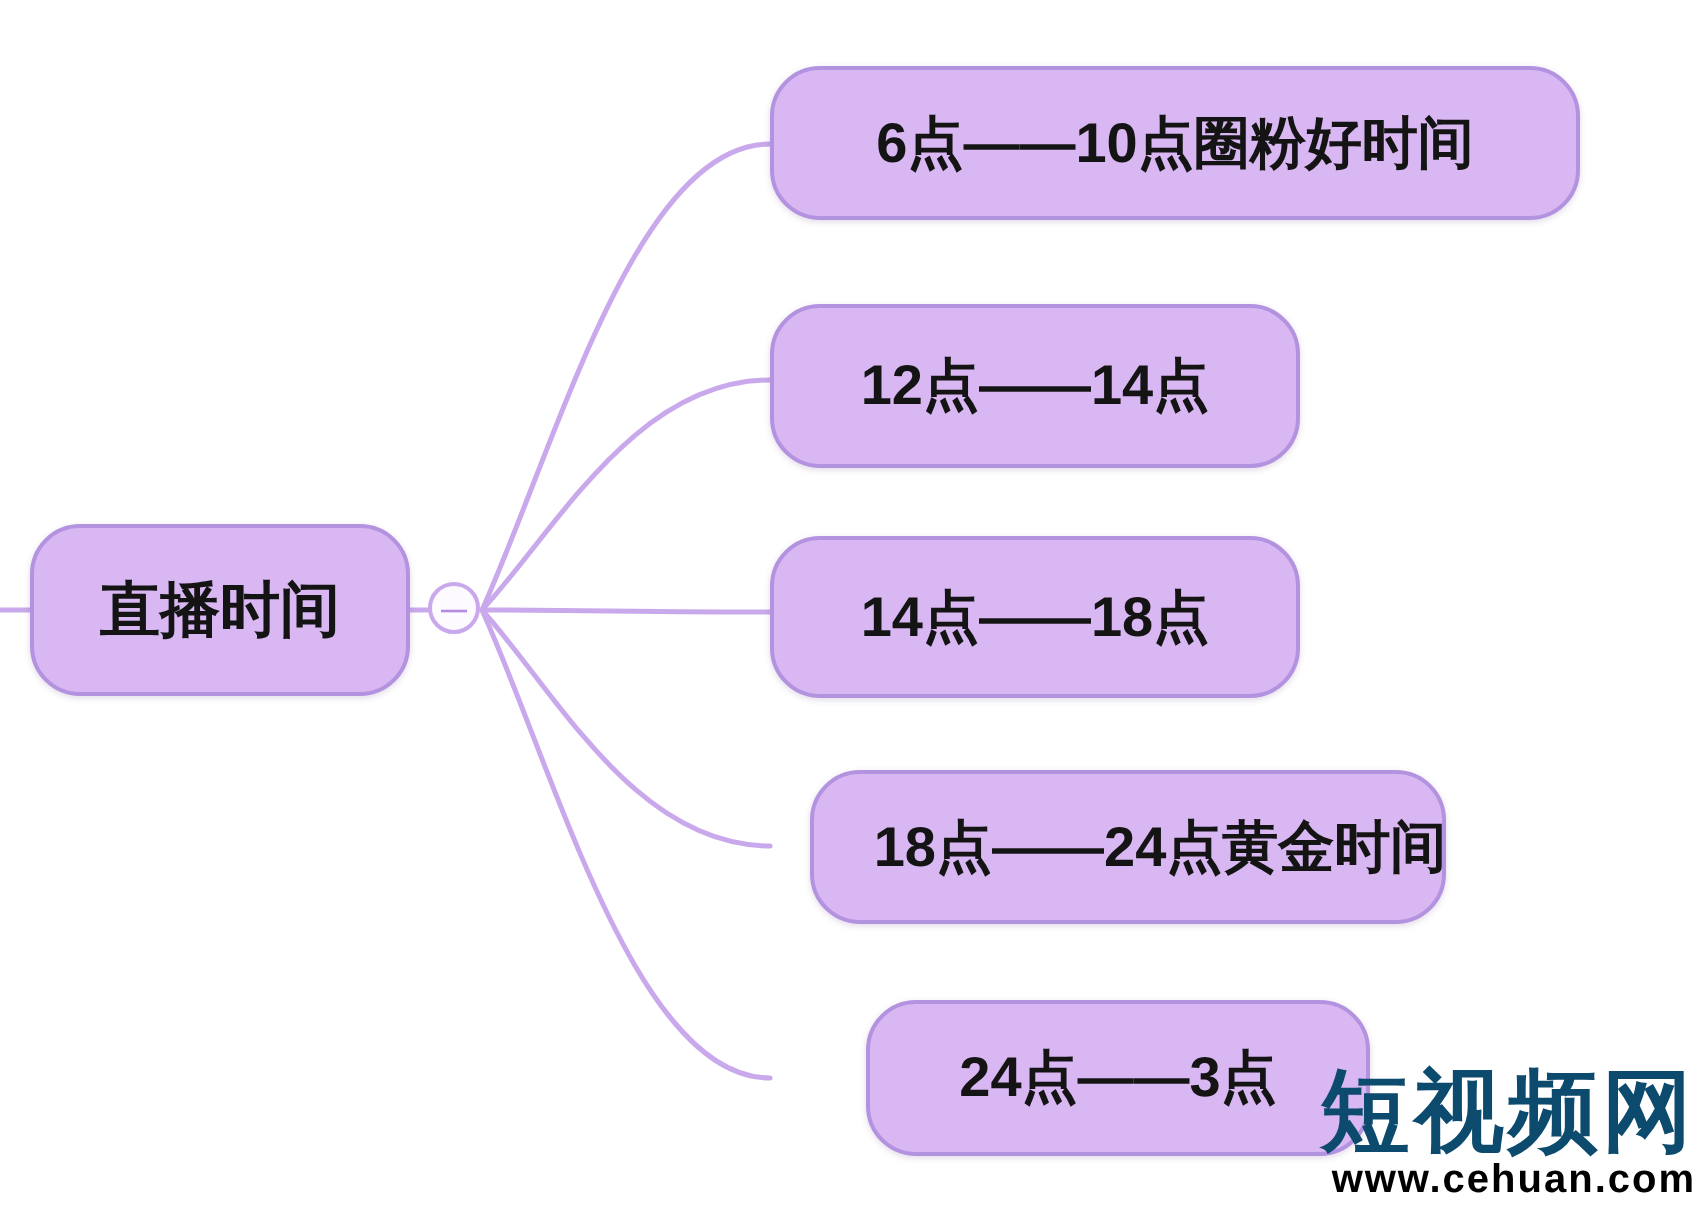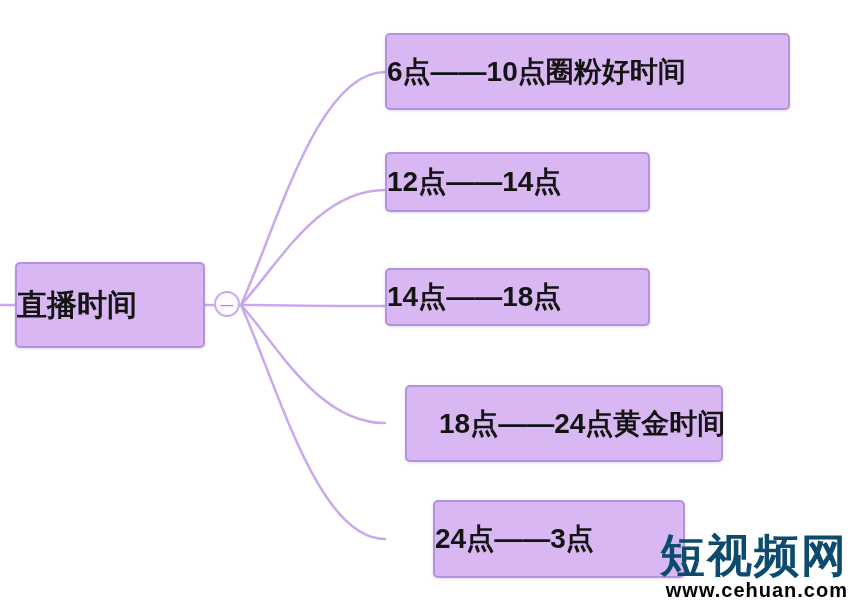--- a/index.html
+++ b/index.html
@@ -24,38 +24,39 @@
   svg.connectors path {
     fill: none;
     stroke: #c9a9ec;
     stroke-width: 2.5;
     stroke-linecap: round;
   }
   .node {
     position: absolute;
     background: #d9b7f2;
     border: 2px solid #b393e0;
-    border-radius: 5px;
+    border-radius: 25px;
     display: flex;
     align-items: center;
+    justify-content: center;
     box-sizing: border-box;
     box-shadow: 0 1px 3px rgba(90, 50, 130, 0.18);
     cursor: pointer;
   }
   .node span {
     font-weight: bold;
     color: #141414;
     white-space: nowrap;
   }
   .node.root { left: 15px; top: 262px; width: 190px; height: 86px; }
   .node.root span { font-size: 30px; }
   .node.child span { font-size: 28px; }
   .node.c1 { left: 385px; top: 33px;  width: 405px; height: 77px; }
-  .node.c2 { left: 385px; top: 152px; width: 265px; height: 60px; }
-  .node.c3 { left: 385px; top: 268px; width: 265px; height: 58px; }
+  .node.c2 { left: 385px; top: 152px; width: 265px; height: 82px; }
+  .node.c3 { left: 385px; top: 268px; width: 265px; height: 81px; }
   .node.c4 { left: 405px; top: 385px; width: 318px; height: 77px; padding-left: 32px; }
   .node.c5 { left: 385px; top: 500px; width: 252px; height: 78px; margin-left: 48px; }
   .toggle {
     position: absolute;
     left: 214px;
     top: 291px;
     width: 26px;
     height: 26px;
     border-radius: 50%;
     border: 2px solid #c9a9ec;

